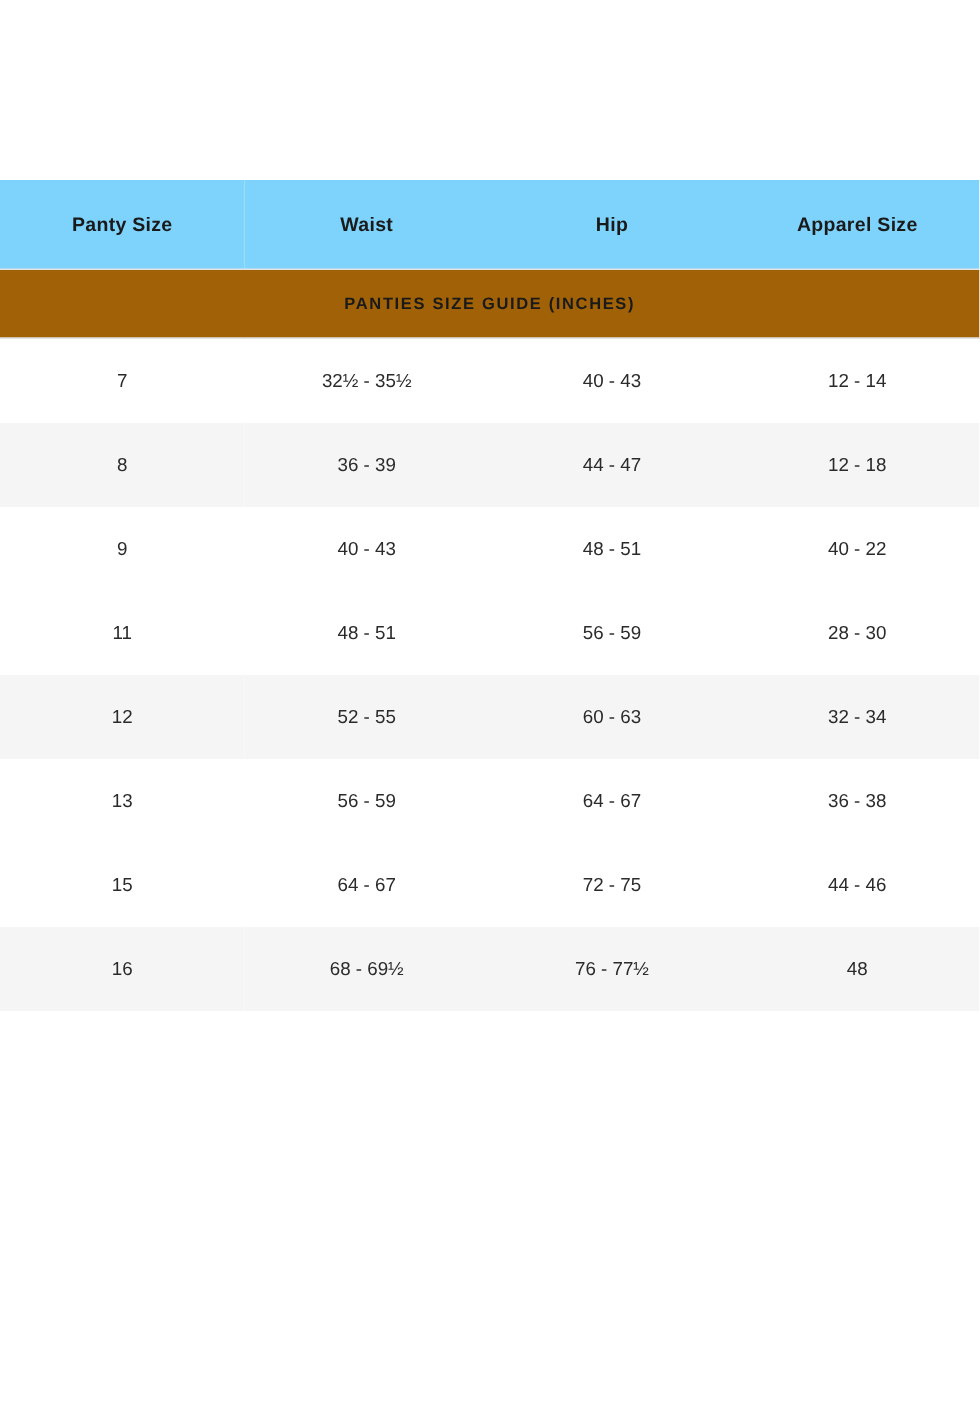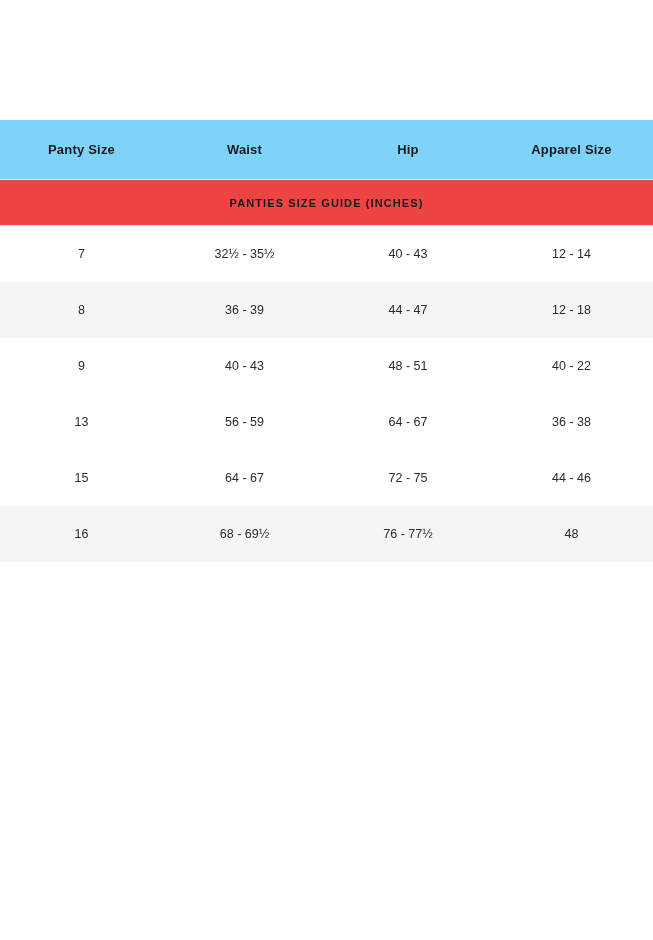--- a/index.html
+++ b/index.html
@@ -31,21 +31,21 @@
   }
   .size-table tr.title-row td {
     border-top: 1px solid #e3e3e3;
     border-bottom: 1px solid #e3e3e3;
     text-align: center;
     font-size: 11px;
     font-weight: bold;
     letter-spacing: 1.1px;
     color: #1a1a1a;
     padding: 17px 0 16px 0;
-    background: #ef4444;
+    background: #a16207;
   }
   .size-table thead th {
     background: #7dd3fc;
     font-size: 13px;
     font-weight: bold;
     color: #1a1a1a;
     padding: 22px 0 22px 0;
     text-align: center;
     letter-spacing: 0.2px;
     border: none;
@@ -108,20 +108,32 @@
         <td>44 - 47</td>
         <td>12 - 18</td>
       </tr>
       <tr class="odd">
         <td>9</td>
         <td>40 - 43</td>
         <td>48 - 51</td>
         <td>40 - 22</td>
       </tr>
       <tr class="odd">
+        <td>11</td>
+        <td>48 - 51</td>
+        <td>56 - 59</td>
+        <td>28 - 30</td>
+      </tr>
+      <tr class="even">
+        <td>12</td>
+        <td>52 - 55</td>
+        <td>60 - 63</td>
+        <td>32 - 34</td>
+      </tr>
+      <tr class="odd">
         <td>13</td>
         <td>56 - 59</td>
         <td>64 - 67</td>
         <td>36 - 38</td>
       </tr>
       <tr class="odd">
         <td>15</td>
         <td>64 - 67</td>
         <td>72 - 75</td>
         <td>44 - 46</td>

